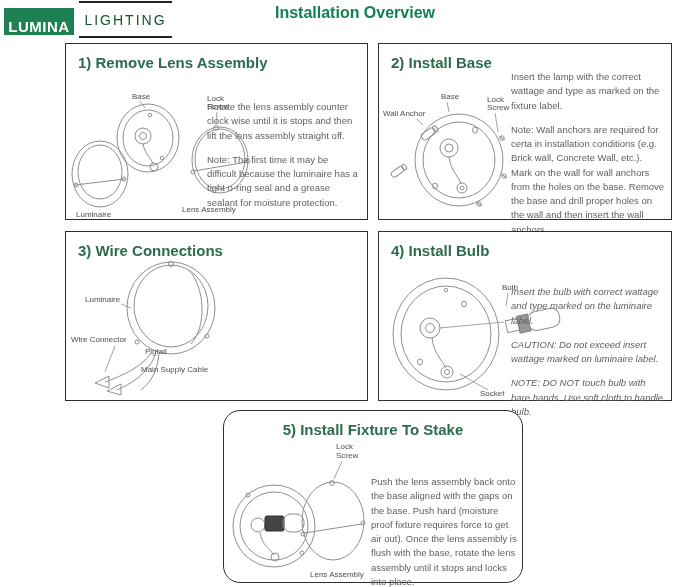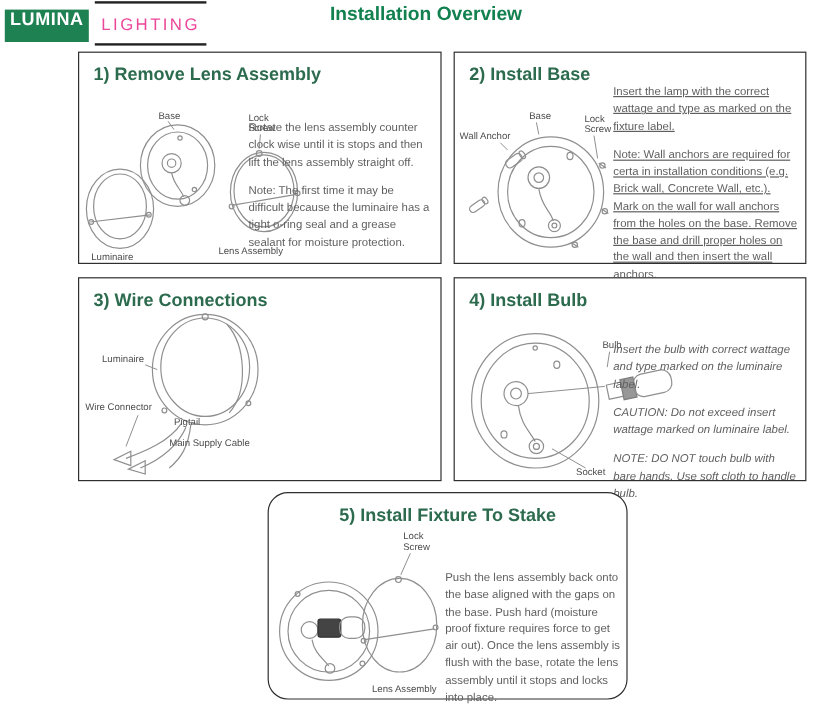--- a/index.html
+++ b/index.html
@@ -2,45 +2,45 @@
 <html style="--brand-green: #1d8152; --title-green: #12804f; --heading-green: #2d6b4f; --body-text: #5f5f5f;"><head>
 <meta charset="utf-8">
 <style>
   html,body{margin:0;padding:0;background:#ffffff;}
   #page{position:relative;width:679px;height:587px;background:#fff;
         font-family:"Liberation Sans",sans-serif;overflow:hidden;}
 
   
   #logo-box{position:absolute;left:4px;top:8px;width:70px;height:27px;
             background:var(--brand-green,#1d8152);color:#fff;font-weight:bold;
-            font-size:15px;letter-spacing:.5px;display:flex;align-items:flex-start;justify-content:center;}
+            font-size:15px;letter-spacing:.5px;display:flex;align-items:flex-end;justify-content:center;}
   #logo-word{position:absolute;left:79px;top:1px;width:93px;height:33px;
              border-top:2px solid #222;border-bottom:2px solid #222;
              display:flex;align-items:center;justify-content:center;
-             font-size:14px;letter-spacing:2px;color:#ec4899;}
+             font-size:14px;letter-spacing:2px;color:#14532d;}
   #page-title{position:absolute;left:200px;top:4px;width:310px;text-align:center;
               font-size:16px;font-weight:bold;color:var(--title-green,#12804f);}
 
   
   .panel{position:absolute;border:1.6px solid #2f2f2f;background:#fff;box-sizing:border-box;}
   #panel1{left:65px;top:43px;width:303px;height:177px;}
   #panel2{left:378px;top:43px;width:294px;height:177px;}
   #panel3{left:65px;top:231px;width:303px;height:170px;padding-left:38px;}
   #panel4{left:378px;top:231px;width:294px;height:170px;}
   #panel5{left:223px;top:410px;width:300px;height:173px;border-radius:17px;}
 
   .panel-title{position:absolute;left:12px;top:10px;margin:0;
                font-size:15px;font-weight:bold;color:var(--heading-green,#2d6b4f);}
   #panel5 .panel-title{left:0;width:100%;text-align:center;}
 
   .body-text{position:absolute;font-size:9.5px;line-height:1.5;color:var(--body-text,#5f5f5f);}
   .body-text p{margin:0 0 10px 0;}
 
   #p1-text{left:141px;top:56px;width:153px;}
-  #p2-text{left:132px;top:26px;width:154px;text-decoration:underline;}
+  #p2-text{left:132px;top:26px;width:154px;}
   #p3-text{left:140px;top:99px;width:156px;}
   #p4-text{left:132px;top:53px;width:155px;font-style:italic;}
   #p5-text{left:147px;top:64px;width:146px;}
 
   .diagram{position:absolute;}
   .diagram path,.diagram ellipse,.diagram circle,.diagram rect,.diagram line,.diagram polygon{
       fill:none;stroke:#8f8f8f;stroke-width:1;}
   .diagram text{fill:#4d4d4d;font-size:8px;font-family:"Liberation Sans",sans-serif;stroke:none;}
   .diagram .leader{stroke:#8a8a8a;stroke-width:.8;}
   .diagram .dark{fill:#444444;stroke:#333;}

